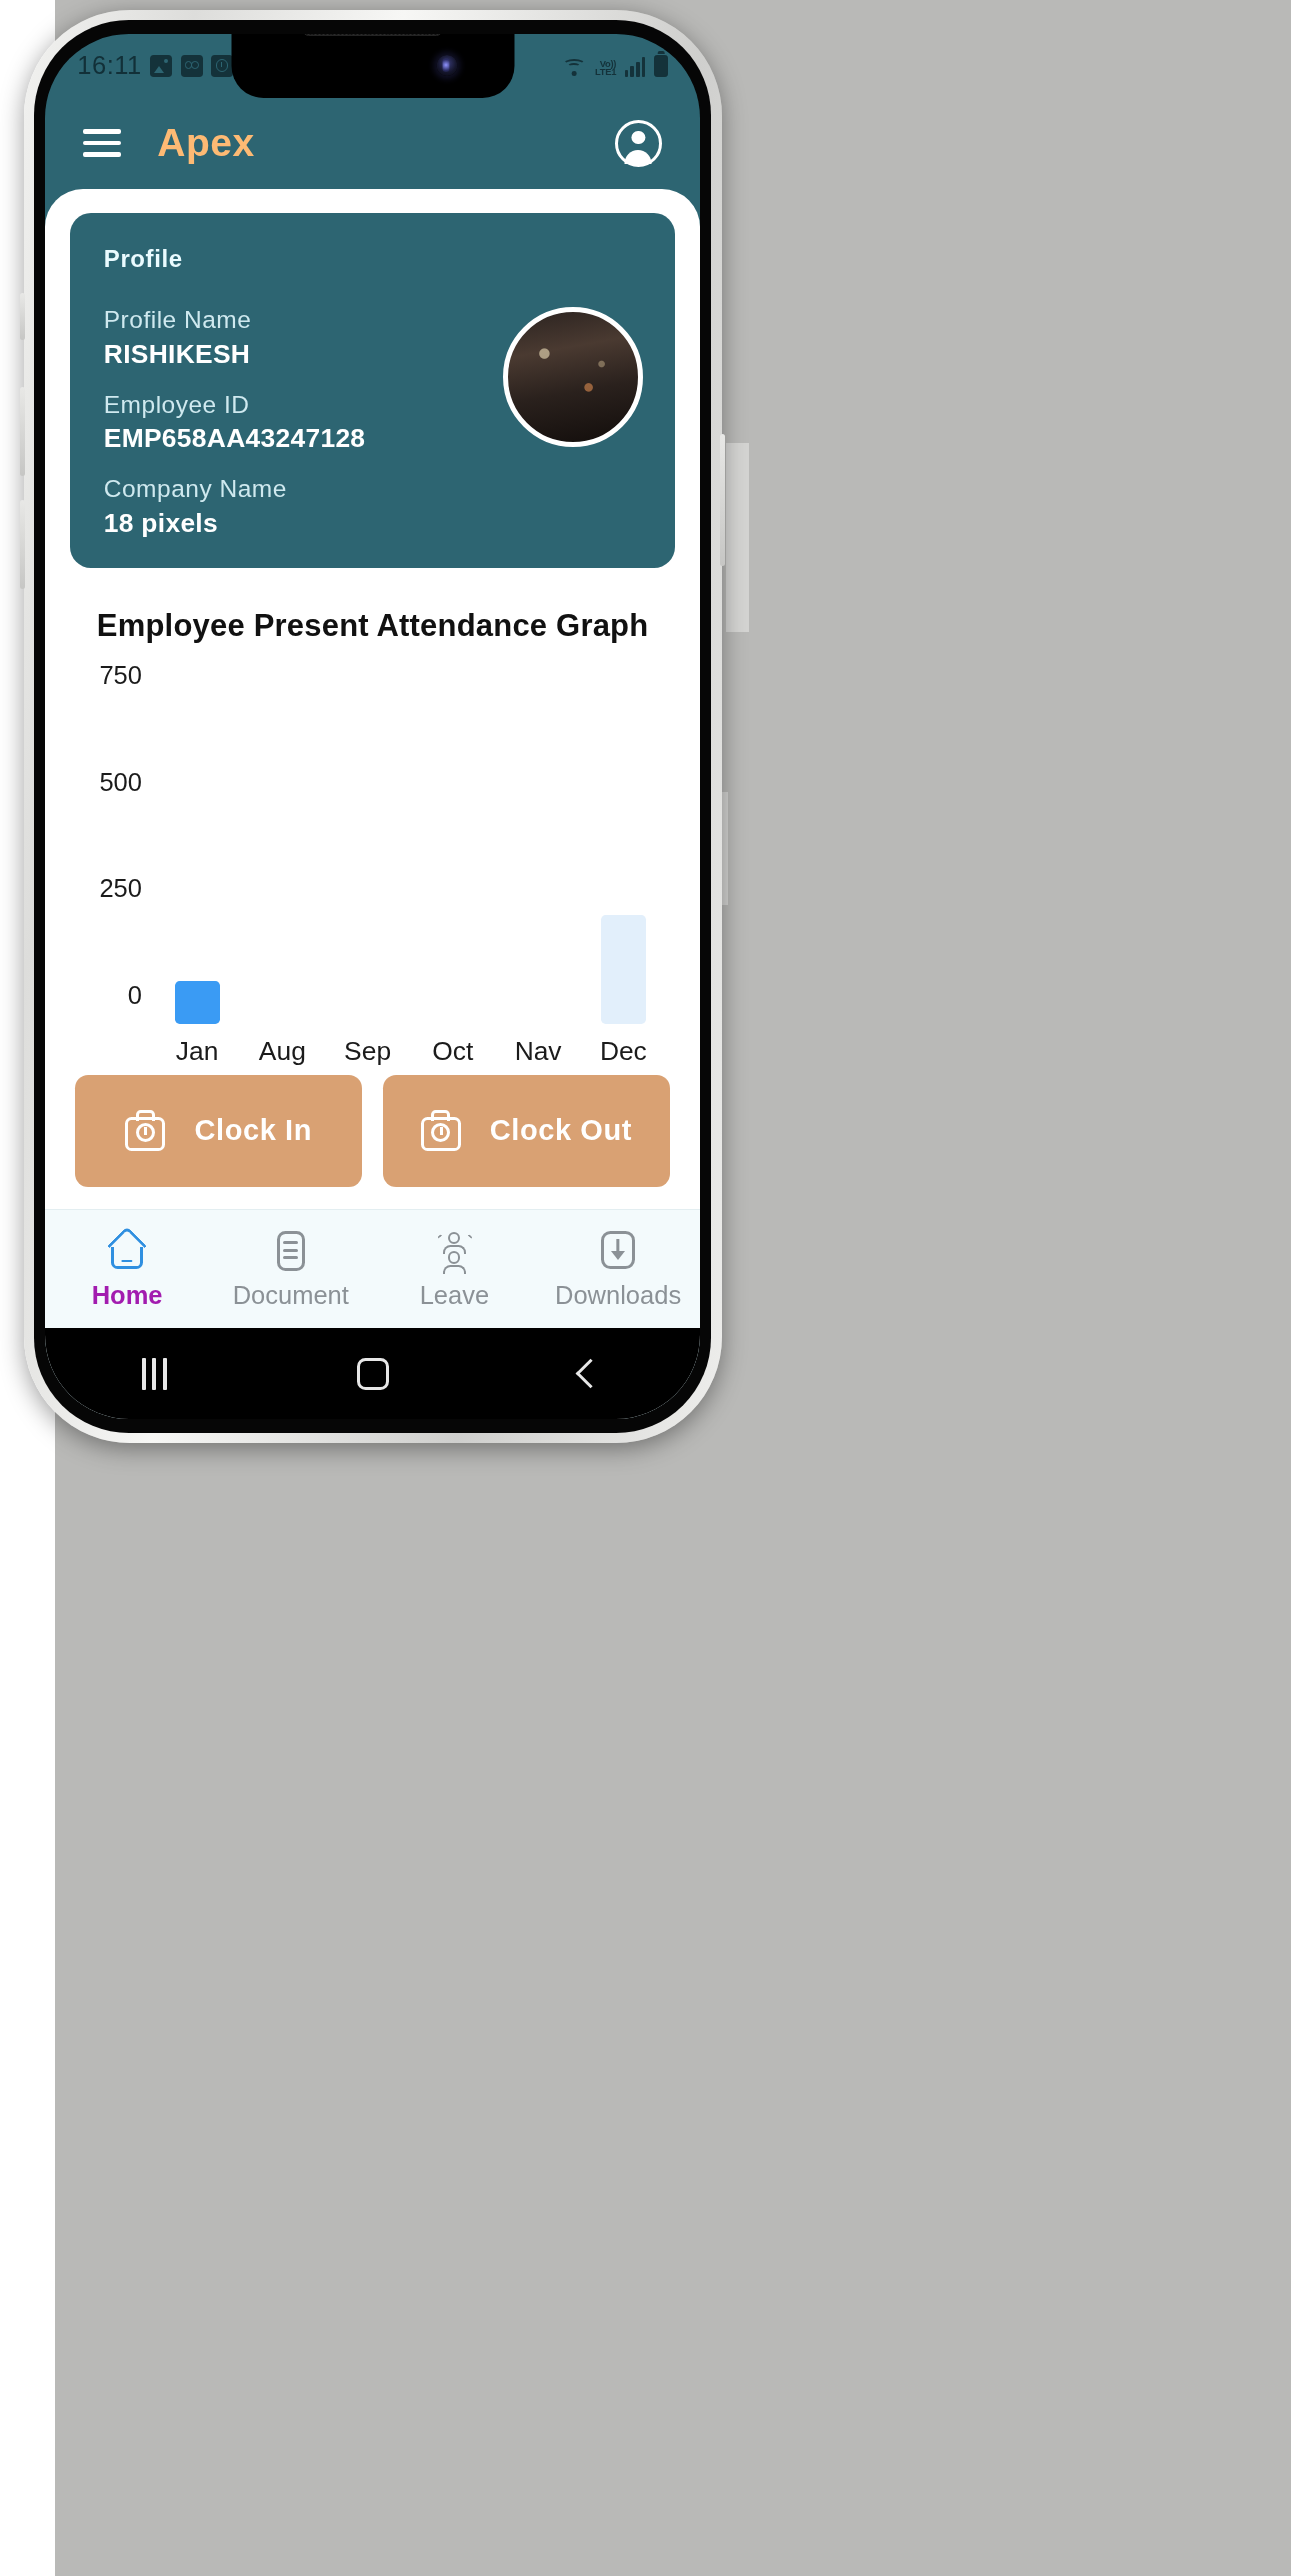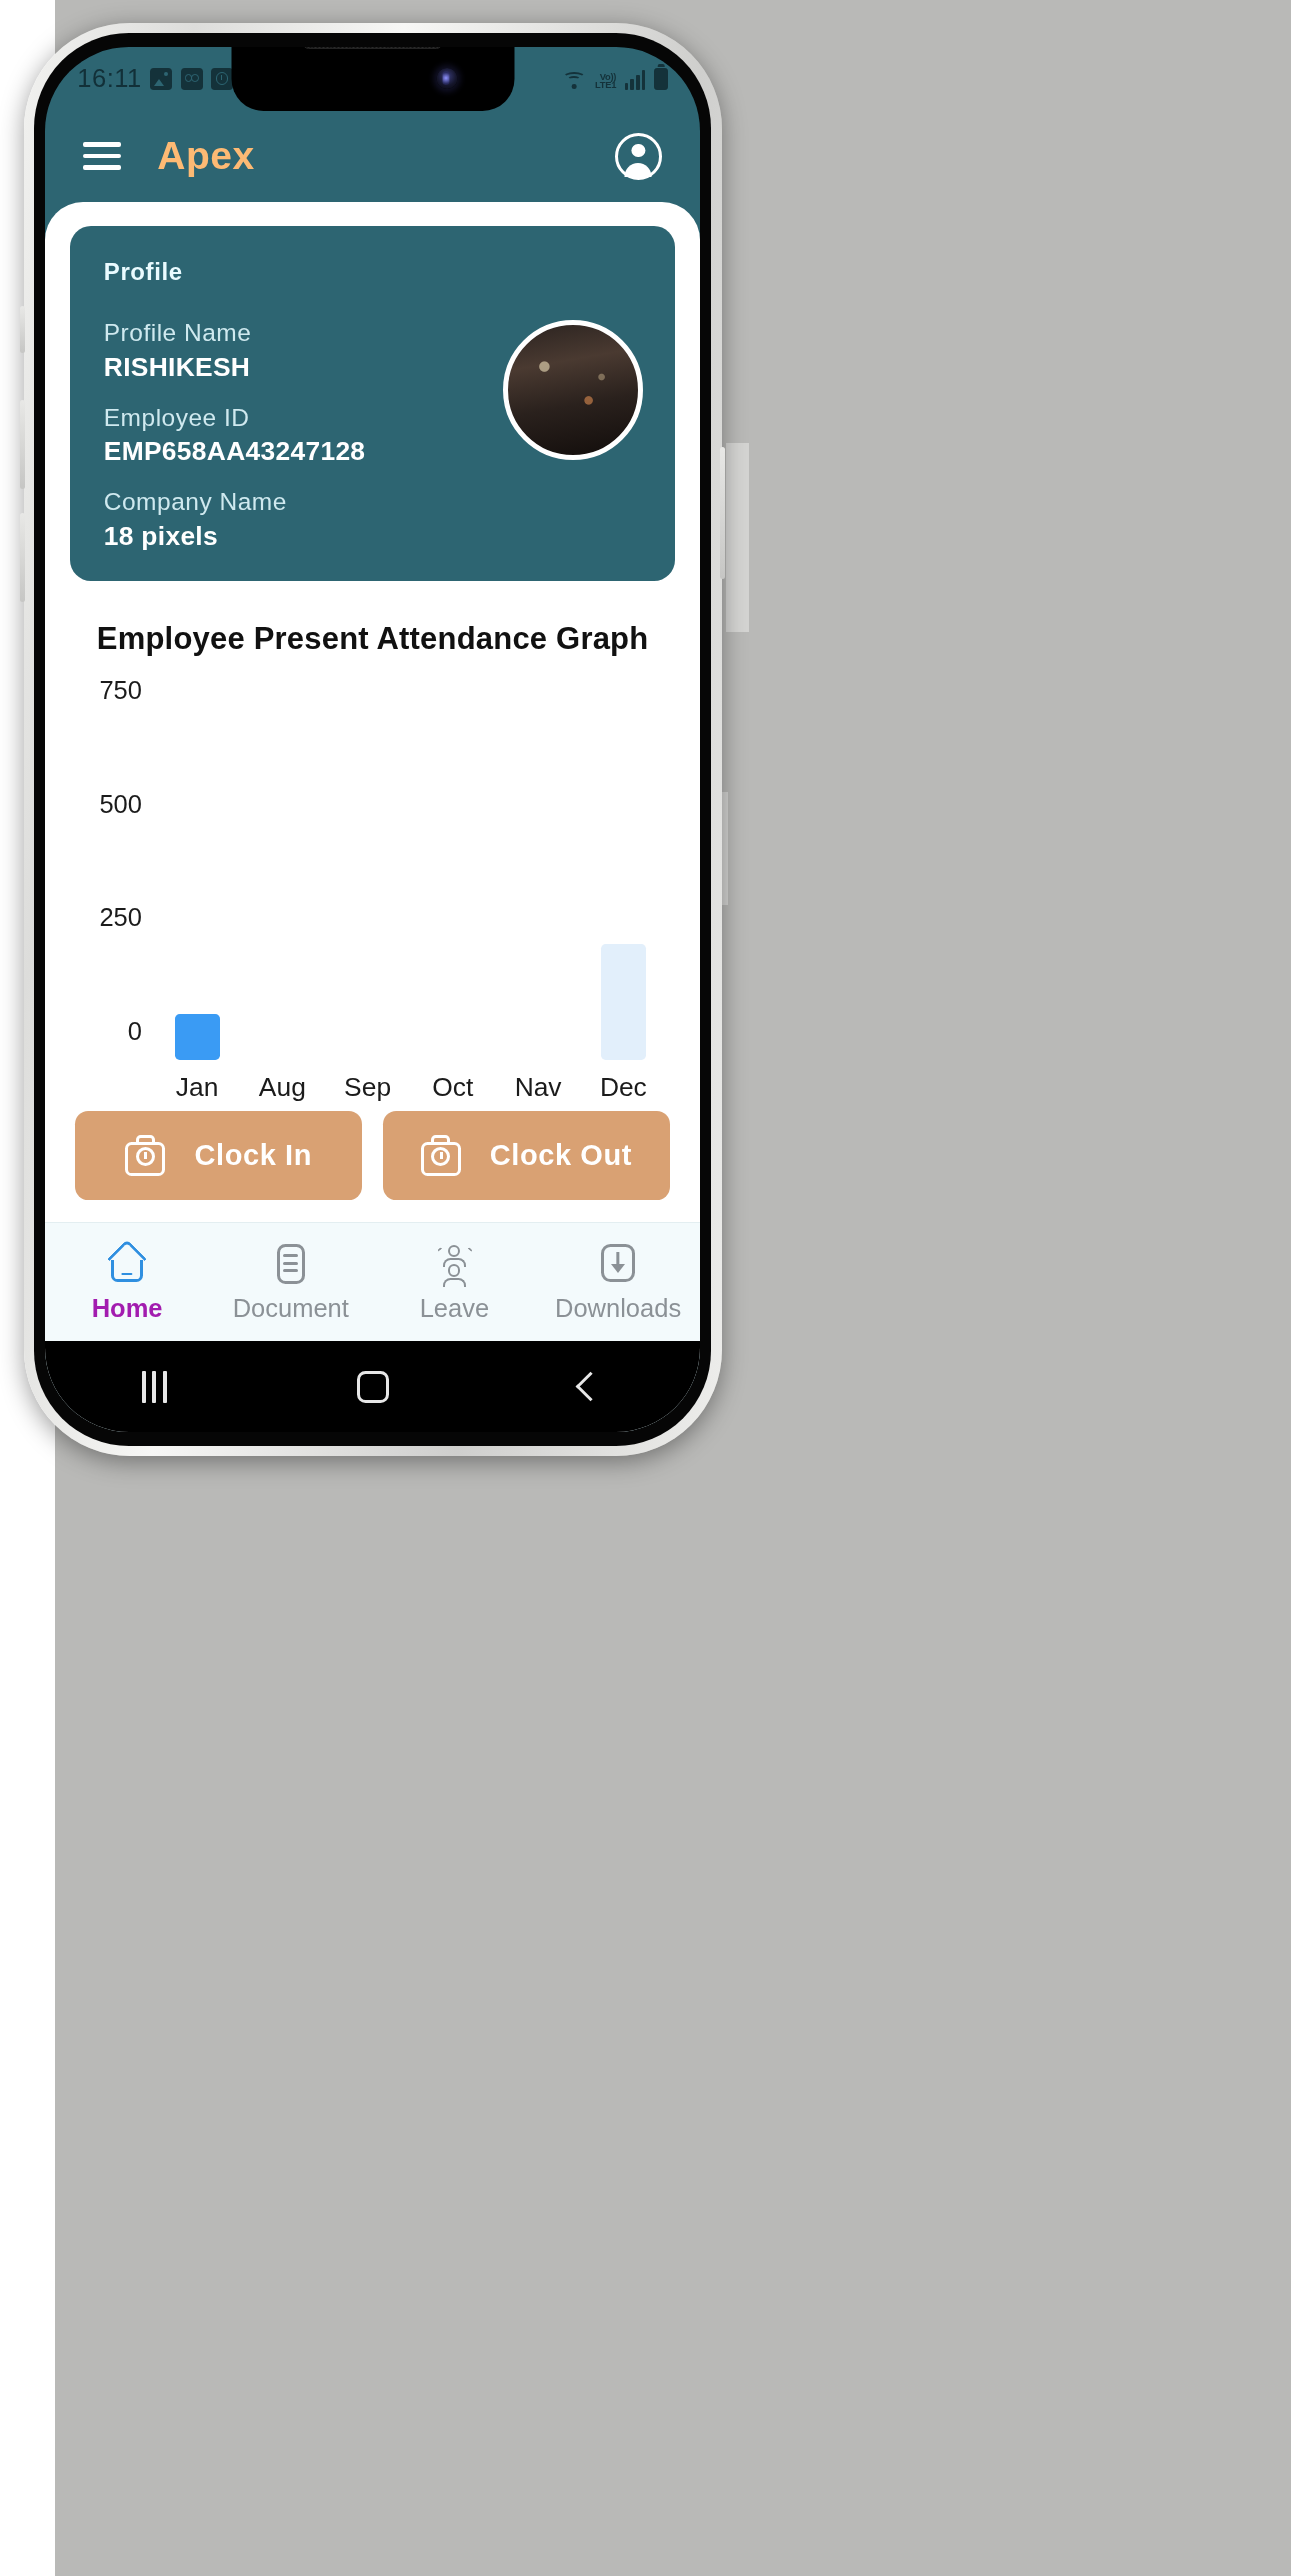--- a/index.html
+++ b/index.html
@@ -9,21 +9,21 @@
   .backdrop{
     position:absolute; inset:0;
     background:
       linear-gradient(90deg,#ffffff 0 55px,#b9b9b7 55px 100%),
       #c9c9c7;
   }
   .backdrop .streak{position:absolute;background:#d4d4d2;}
 
   
   .phone{
-    position:absolute; left:23.6px; top:23px; width:698px; height:1433px;
+    position:absolute; left:23.6px; top:10px; width:698px; height:1433px;
     border-radius:106px;
     background:linear-gradient(100deg,#f2f2f0 0%,#dddddb 18%,#f7f7f5 40%,#cfcfcd 72%,#eeeeec 100%);
     box-shadow:0 5.7px 24.5px rgba(0,0,0,.38);
     padding:10.4px;
   }
   .bezel{
     position:absolute; left:10.4px; top:10.4px; right:10.4px; bottom:10.4px;
     border-radius:95px; background:#060606;
     padding:13.2px 11.3px;
   }
@@ -138,21 +138,21 @@
   .ytick{position:absolute;right:7.5px;transform:translateY(-50%);font-size:25.5px;color:#1b1b1b;}
   .bars-area{position:absolute;left:79px;right:3.8px;top:0;bottom:51px;display:flex;align-items:flex-end;}
   .bcol{flex:1 1 0;display:flex;justify-content:center;align-items:flex-end;height:100%;}
   .bar{width:45px;border-radius:4.7px;}
   .xlabels{position:absolute;left:79px;right:3.8px;bottom:7.5px;display:flex;}
   .xl{flex:1 1 0;text-align:center;font-size:26.4px;color:#1b1b1b;}
 
   
   .clockrow{display:flex;gap:21px;padding:0 5.7px 22.6px;flex:0 0 auto;}
   .cbtn{
-    flex:1 1 0; background:#d9a173; border-radius:13.2px; height:89px;
+    flex:1 1 0; background:#d9a173; border-radius:13.2px; height:112px;
     display:flex;align-items:center;justify-content:center;gap:29px;cursor:pointer;
   }
   .cbtn span{color:#fff;font-size:29px;font-weight:700;letter-spacing:0.6px;}
   .clkico{width:40px;height:41px;position:relative;flex:0 0 auto;}
   .clkico .bdy{position:absolute;left:0;bottom:0;width:40px;height:34px;border:3.8px solid #fff;border-radius:6.6px;}
   .clkico .hndl{position:absolute;left:10.4px;top:0;width:19px;height:10.4px;border:3.8px solid #fff;border-bottom:none;border-radius:4.7px 4.7px 0 0;}
   .clkico .dial{position:absolute;left:10.4px;top:12.3px;width:19px;height:19px;border:3.3px solid #fff;border-radius:50%;}
   .clkico .hand{position:absolute;left:19px;top:17px;width:2.8px;height:7.5px;background:#fff;}
 
   

